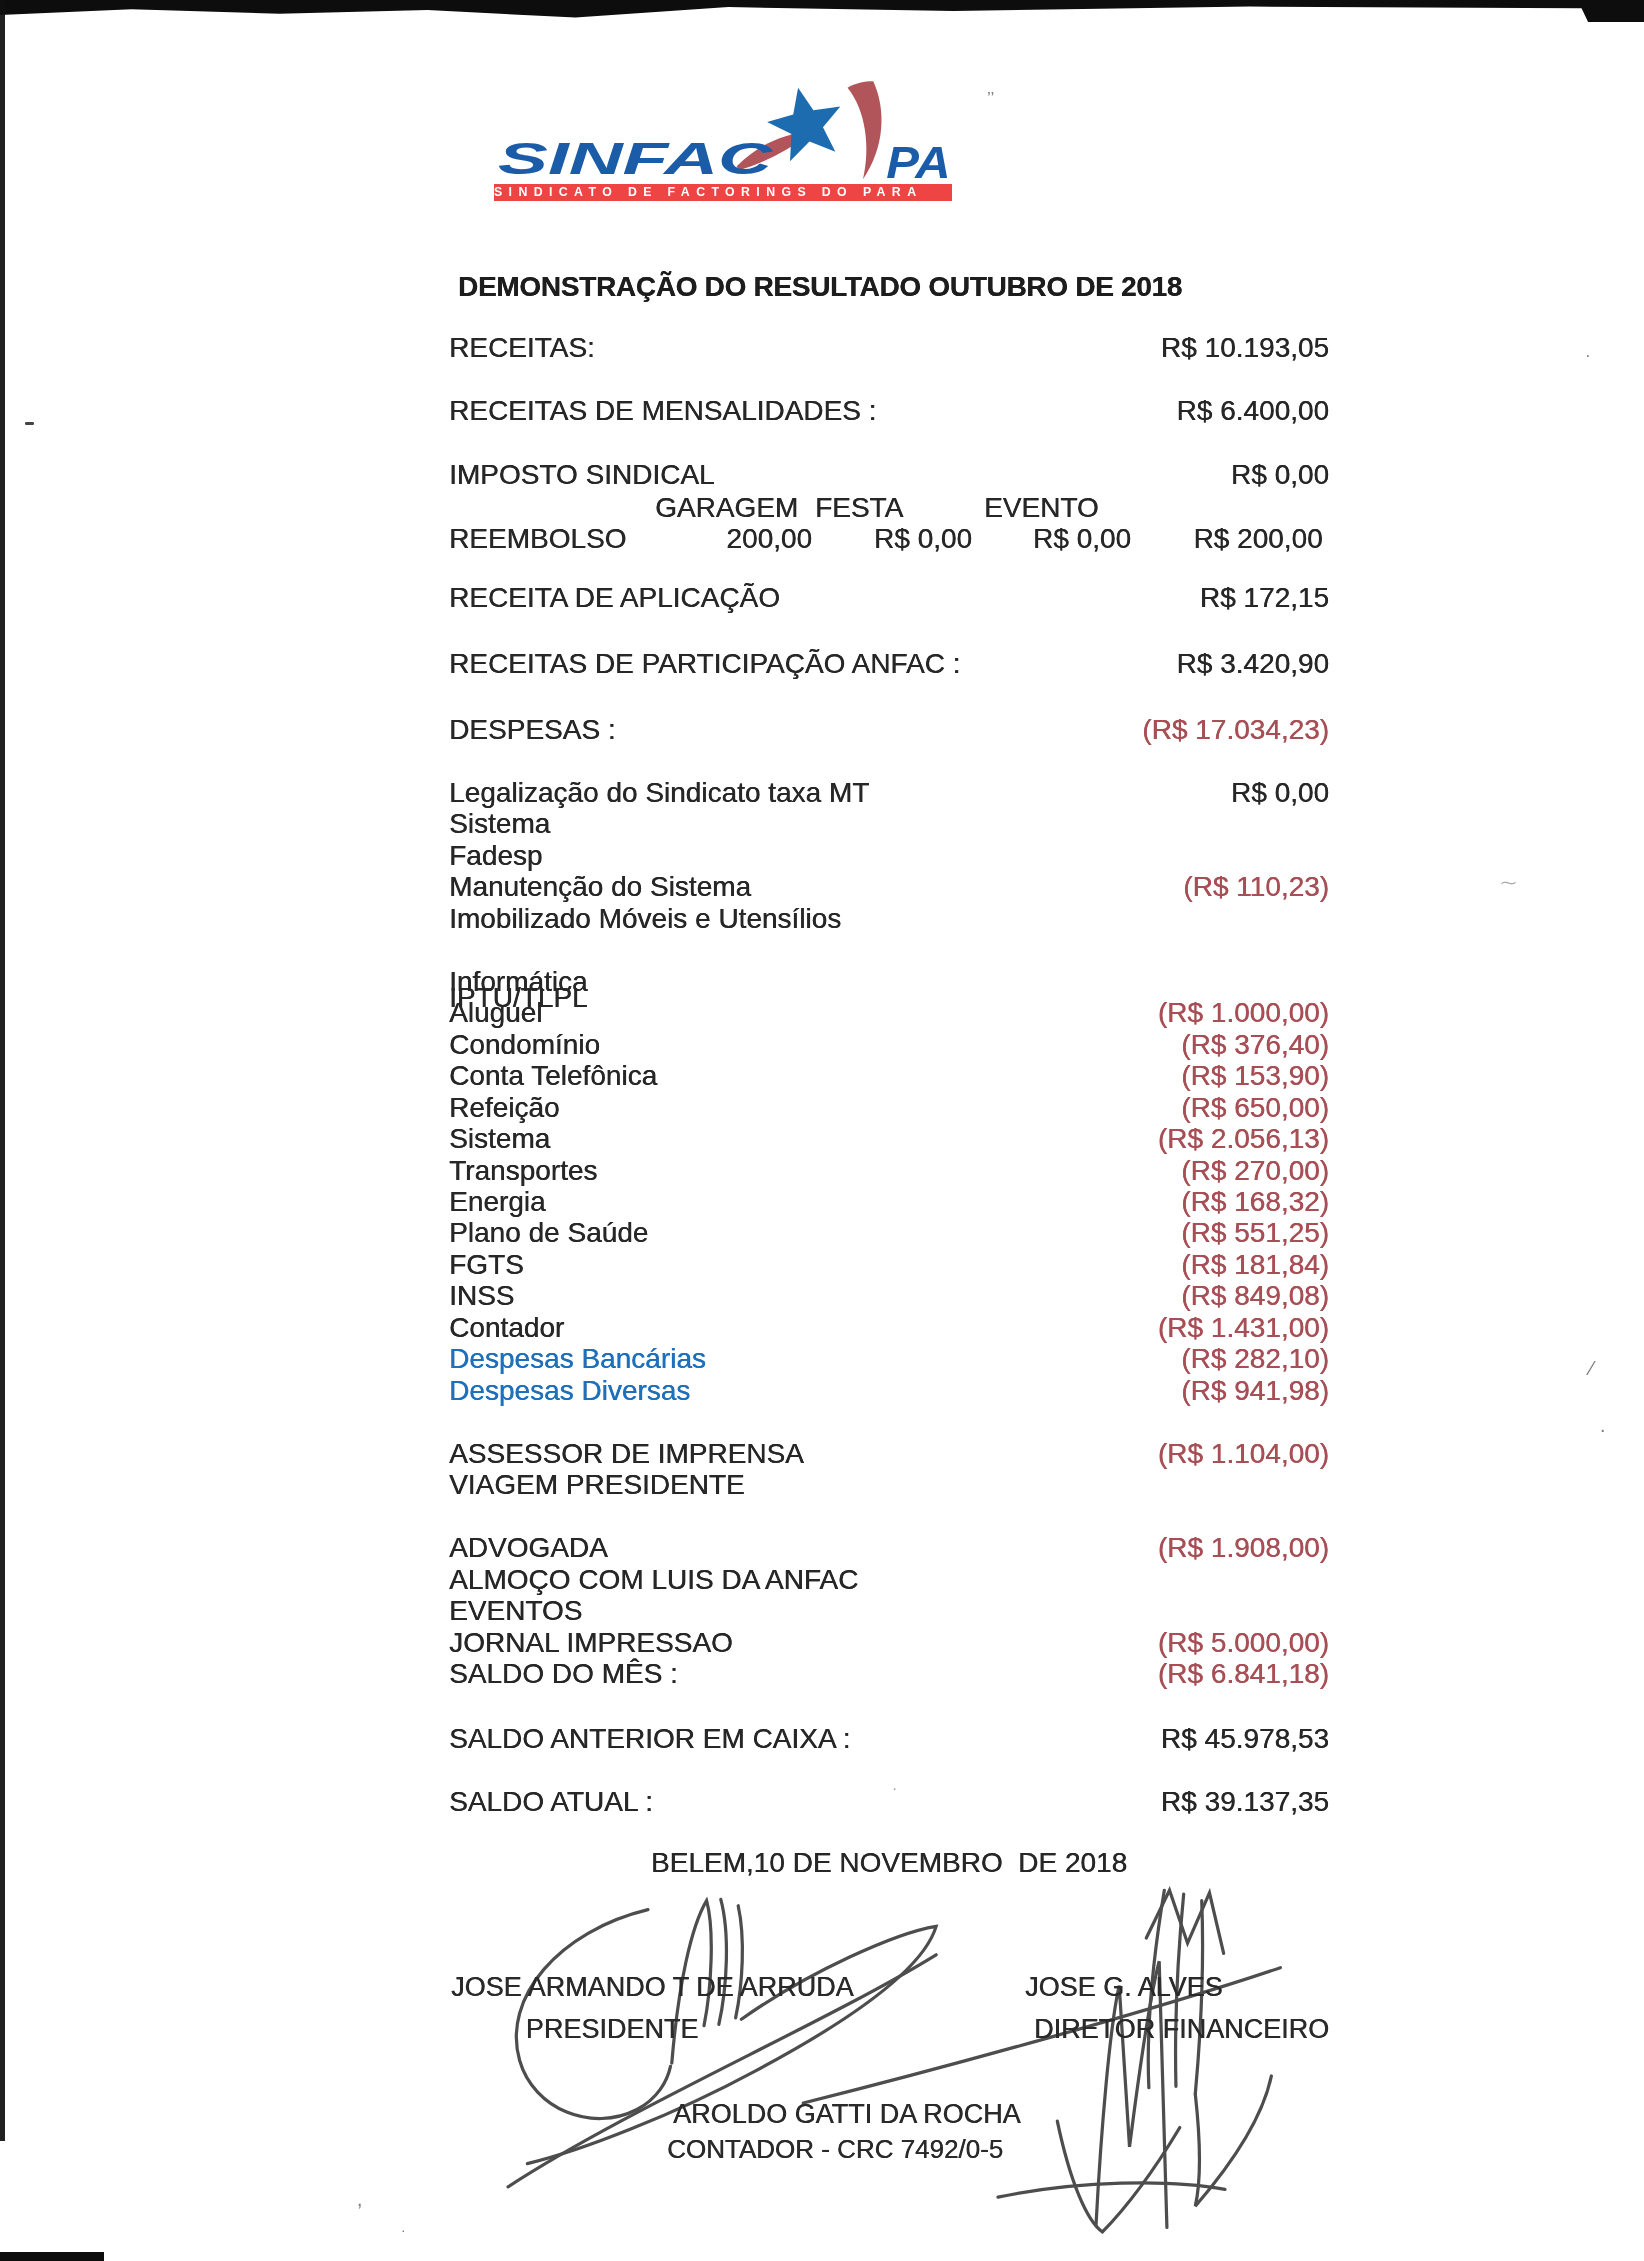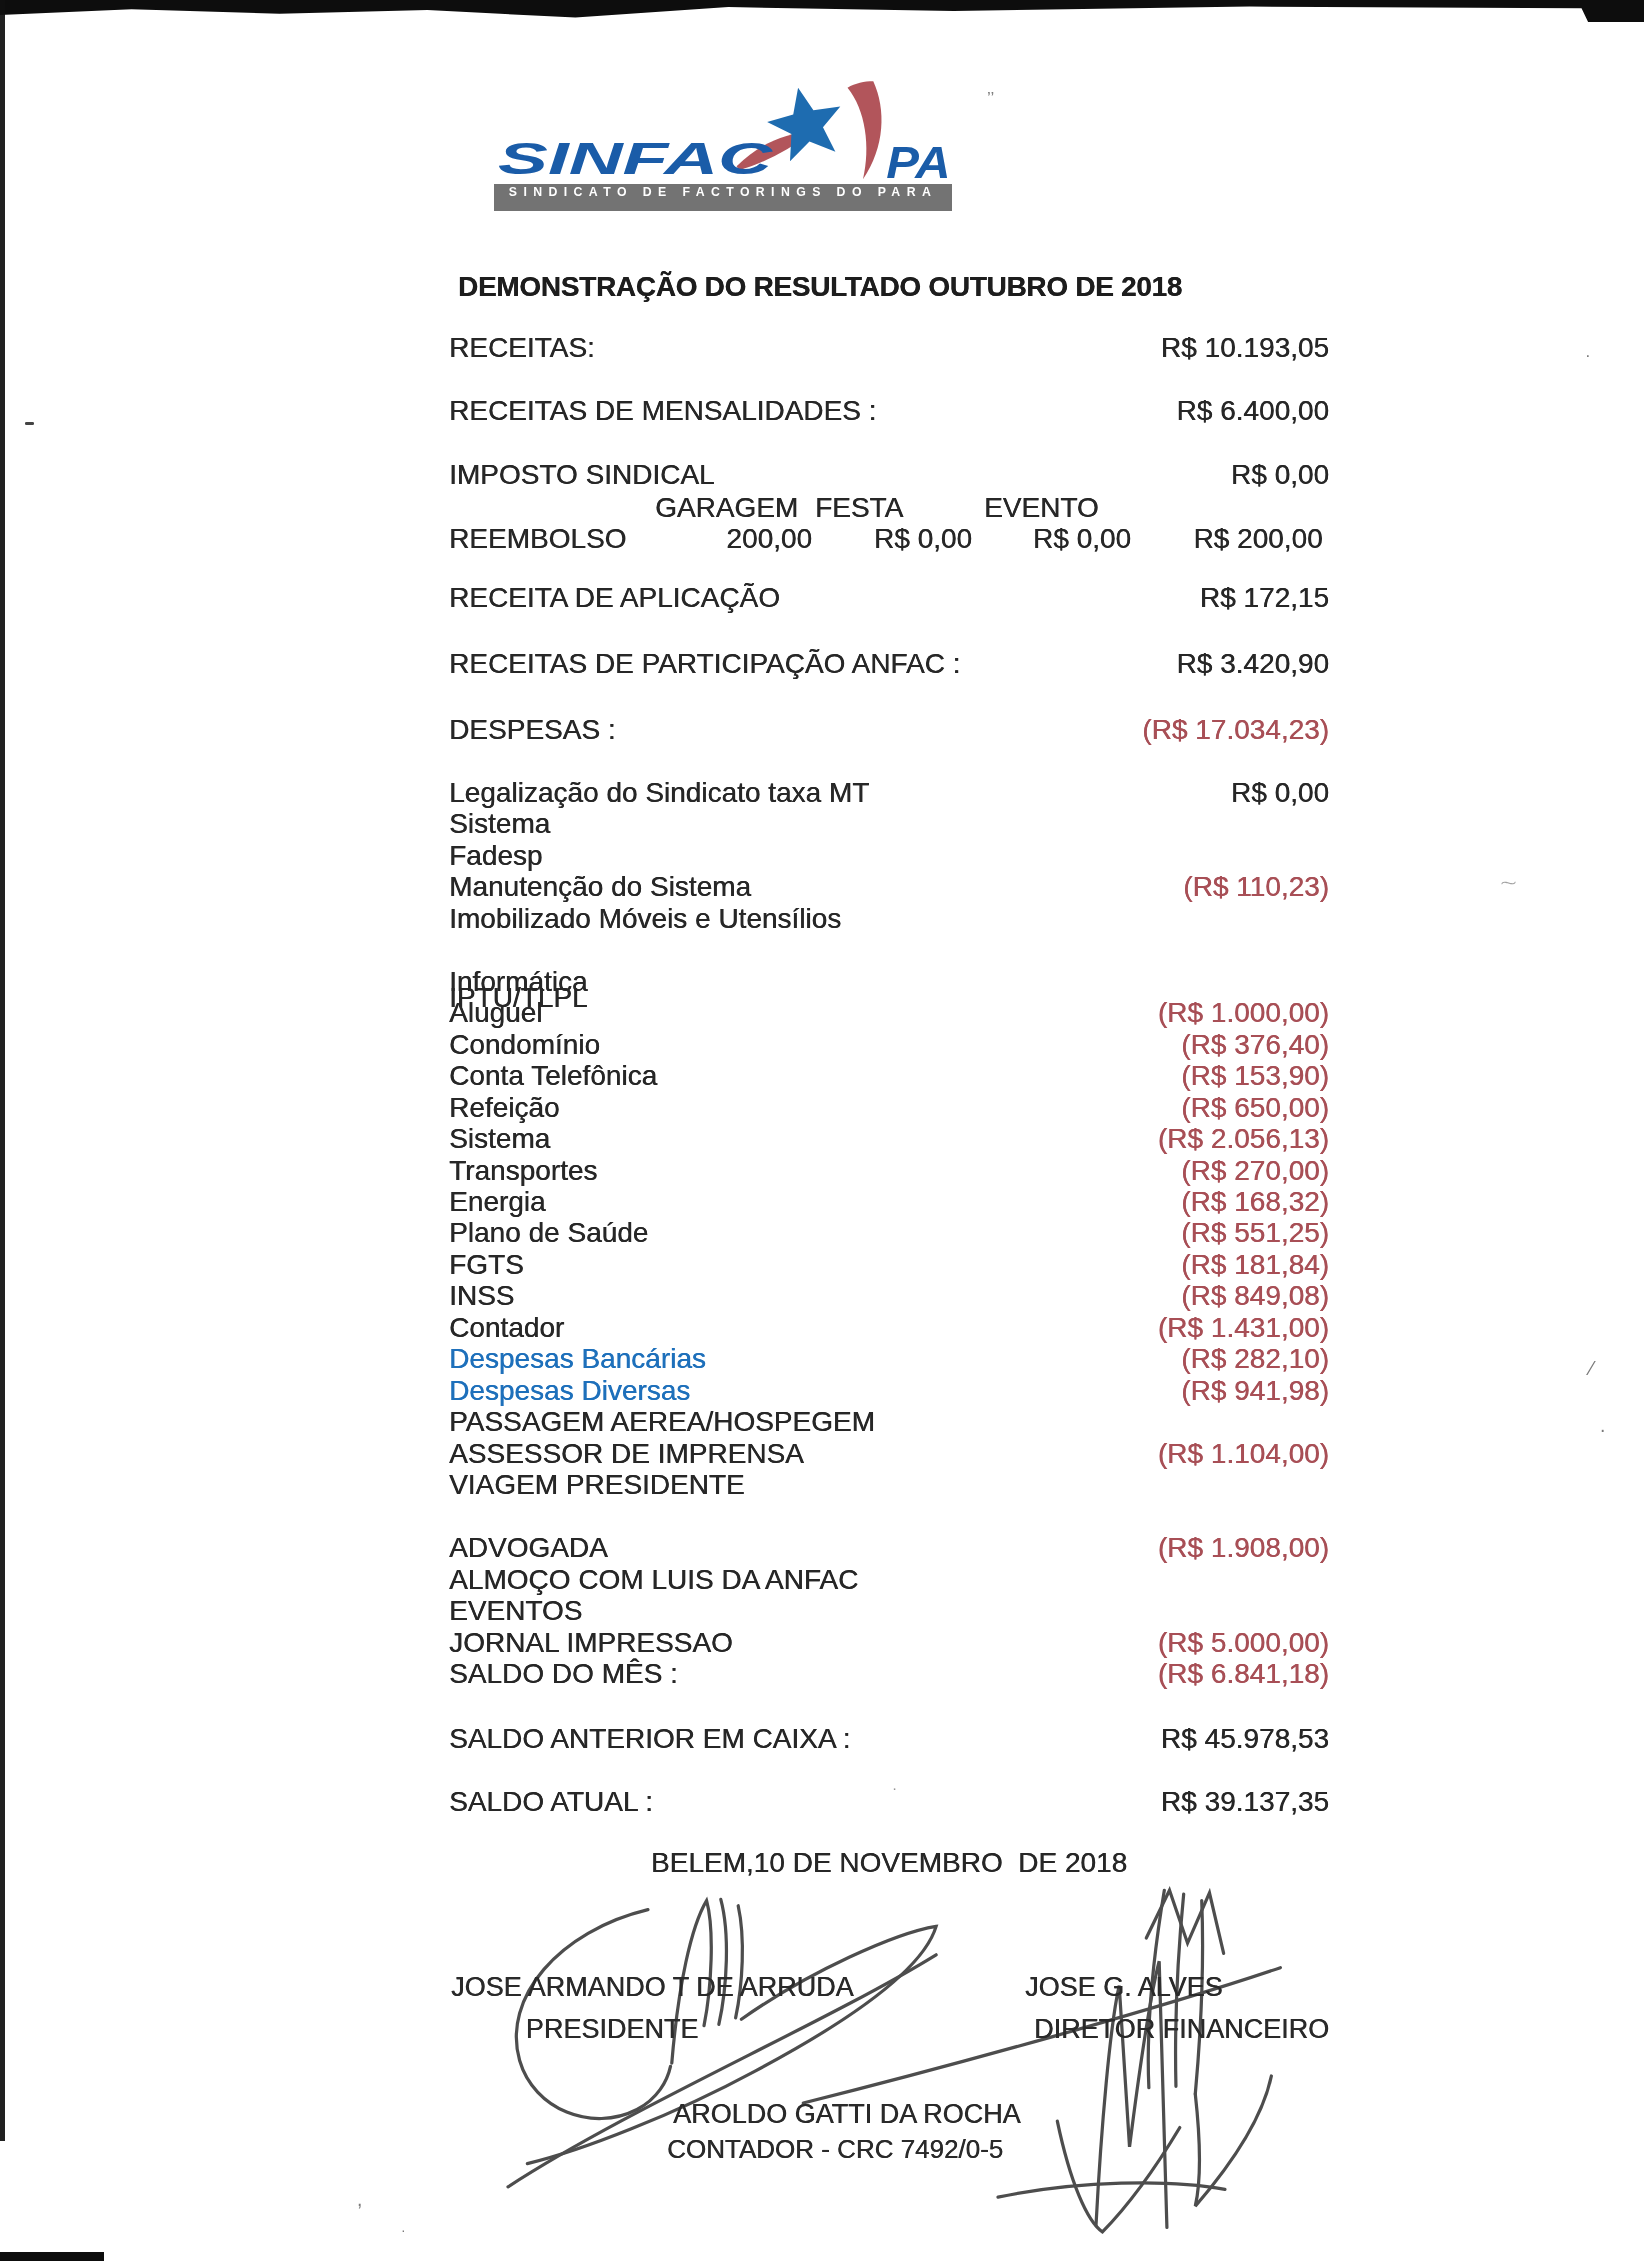--- a/index.html
+++ b/index.html
@@ -7,22 +7,22 @@
         font-family:"Liberation Sans",sans-serif;color:#272727;}
   
   .scan-top{position:absolute;left:0;top:0;width:1644px;height:22px;background:#0d0d0d;
     clip-path:polygon(0 0,100% 0,100% 100%,96.6% 100%,96.2% 38%,76% 30%,58% 50%,44.3% 32%,35% 80%,26% 46%,17% 62%,8% 42%,0 68%);}
   .scan-left{position:absolute;left:0;top:0;width:4.5px;height:2141px;background:#101010;opacity:.93;}
   .scan-bl{position:absolute;left:0;top:2252px;width:104px;height:9px;background:#0d0d0d;}
   .speck{position:absolute;color:#7a7a7a;font-size:19.3px;line-height:1;}
   .dash{position:absolute;background:#444;border-radius:1.3px;}
   
   .logo-wrap{position:absolute;left:480px;top:76px;width:490px;height:129px;}
-  .banner{position:absolute;left:494px;top:184px;width:458px;height:27px;background:#737373;
-    color:#fff;font-weight:700;font-size:12.3px;letter-spacing:6.4px;text-align:center;line-height:17.4px;white-space:nowrap;overflow:hidden;}
+  .banner{position:absolute;left:494px;top:184px;width:458px;height:17px;background:#ef4444;
+    color:#fff;font-weight:700;font-size:12.3px;letter-spacing:6.4px;line-height:17.4px;white-space:nowrap;overflow:hidden;}
   
   .title{position:absolute;left:458px;top:271px;font-size:28px;font-weight:700;color:#1d1d1d;
     letter-spacing:-0.3px;white-space:nowrap;text-shadow:0.3px 0 0 currentColor;}
   
   .rows{position:absolute;left:449px;top:0;width:880px;height:2261px;text-shadow:0.4px 0 0 currentColor;}
   .row{position:absolute;left:0;width:100%;height:34px;font-size:28px;}
   .row .lbl{position:absolute;left:0;top:0;white-space:nowrap;}
   .row .val{position:absolute;right:0;top:0;white-space:nowrap;}
   .red{color:#a84f56;}
   .blue{color:#1e70bb;}
@@ -173,23 +173,20 @@
         <span class="val red">(R$ 1.431,00)</span>
       </div>
       <div class="row" style="top: 1343px;">
         <span class="lbl blue">Despesas Bancárias</span>
         <span class="val red">(R$ 282,10)</span>
       </div>
       <div class="row" style="top: 1375px;">
         <span class="lbl blue">Despesas Diversas</span>
         <span class="val red">(R$ 941,98)</span>
       </div>
-      <div class="row" style="top: 1406px;">
-        <span class="lbl">PASSAGEM AEREA/HOSPEGEM</span>
-      </div>
       <div class="row" style="top: 1438px;">
         <span class="lbl">ASSESSOR DE IMPRENSA</span>
         <span class="val red">(R$ 1.104,00)</span>
       </div>
       <div class="row" style="top: 1469px;">
         <span class="lbl">VIAGEM PRESIDENTE</span>
       </div>
       <div class="row" style="top: 1532px;">
         <span class="lbl">ADVOGADA</span>
         <span class="val red">(R$ 1.908,00)</span>

